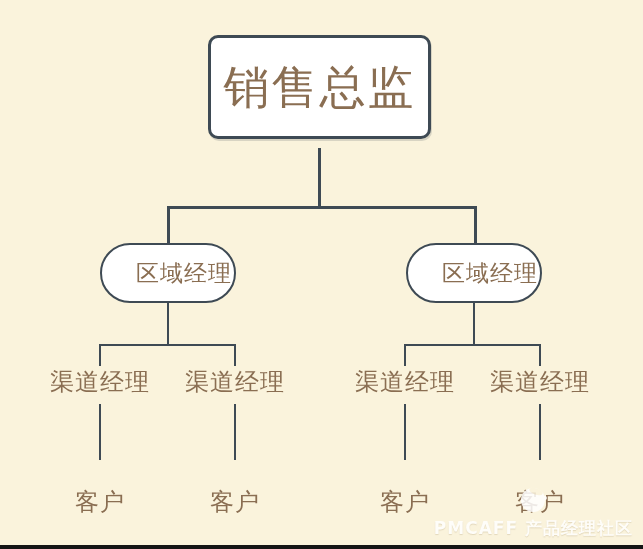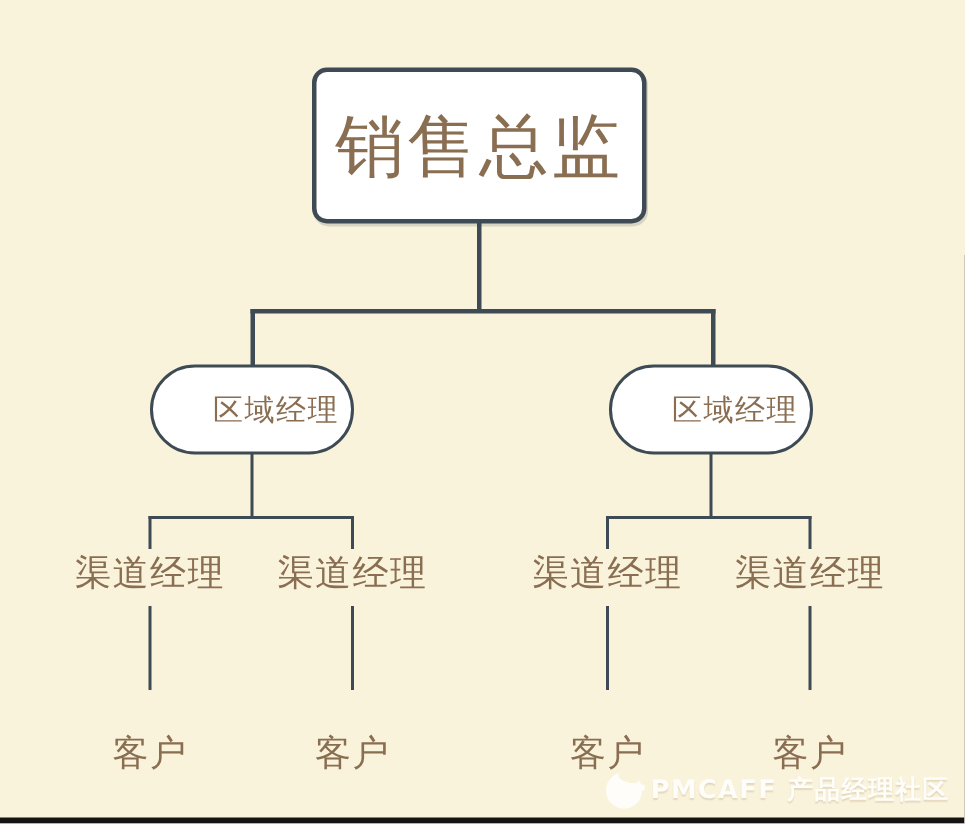--- a/index.html
+++ b/index.html
@@ -12,21 +12,21 @@
     width:643px;height:549px;
     background:var(--background,#FAF3DC);
     overflow:hidden;
   }
   
   .line{position:absolute;background:var(--line,#3E4A54);}
   .l1{}
   .l2{}
   
   .root-box{
-    position:absolute;left:208px;top:45px;width:223px;height:104px;
+    position:absolute;left:208px;top:35px;width:223px;height:104px;
     box-sizing:border-box;
     background:var(--node-fill,#FFFFFF);
     border:3px solid var(--line,#3E4A54);
     border-radius:10px;
     box-shadow:1px 2px 0 rgba(62,74,84,0.18);
     display:flex;align-items:center;justify-content:center;
   }
   .root-box .label{
     font-size:46px;line-height:1;letter-spacing:2px;
     color:var(--text,#8A6E52);
@@ -34,39 +34,40 @@
   }
   .pill{
     position:absolute;width:136px;height:60px;top:243px;
     box-sizing:border-box;
     background:var(--node-fill,#FFFFFF);
     border:2px solid var(--line,#3E4A54);
     border-radius:30px;
     display:flex;align-items:center;justify-content:center;
   }
   .pill .label{
-    font-size:20px;line-height:1;letter-spacing:1px;
+    font-size:23px;line-height:1;letter-spacing:1px;
     color:var(--text,#8A6E52);white-space:nowrap;margin-left:32px;
   }
   .pill-left{left:100px;}
   .pill-right{left:406px;}
   .txt-node{
     position:absolute;height:28px;
     display:flex;align-items:center;justify-content:center;
     font-size:24px;letter-spacing:1px;
     color:var(--text,#8A6E52);white-space:nowrap;
   }
   .channel{top:368px;width:124px;}
   .customer{top:488px;width:84px;}
   
   .watermark{
     position:absolute;right:10px;bottom:9px;
     display:flex;align-items:center;gap:4px;
     color:#FFFFFF;opacity:0.85;
     text-shadow:0 1px 1px rgba(170,150,110,0.35);
+    flex-direction:column;
   }
   .watermark .wm-text{
     font-size:17px;font-weight:bold;letter-spacing:1px;white-space:nowrap;
   }
   .bottom-bar{
     position:absolute;left:0;bottom:0;width:100%;height:4px;
     background:var(--bottom-bar,#141414);
   }
 </style>
 </head>

